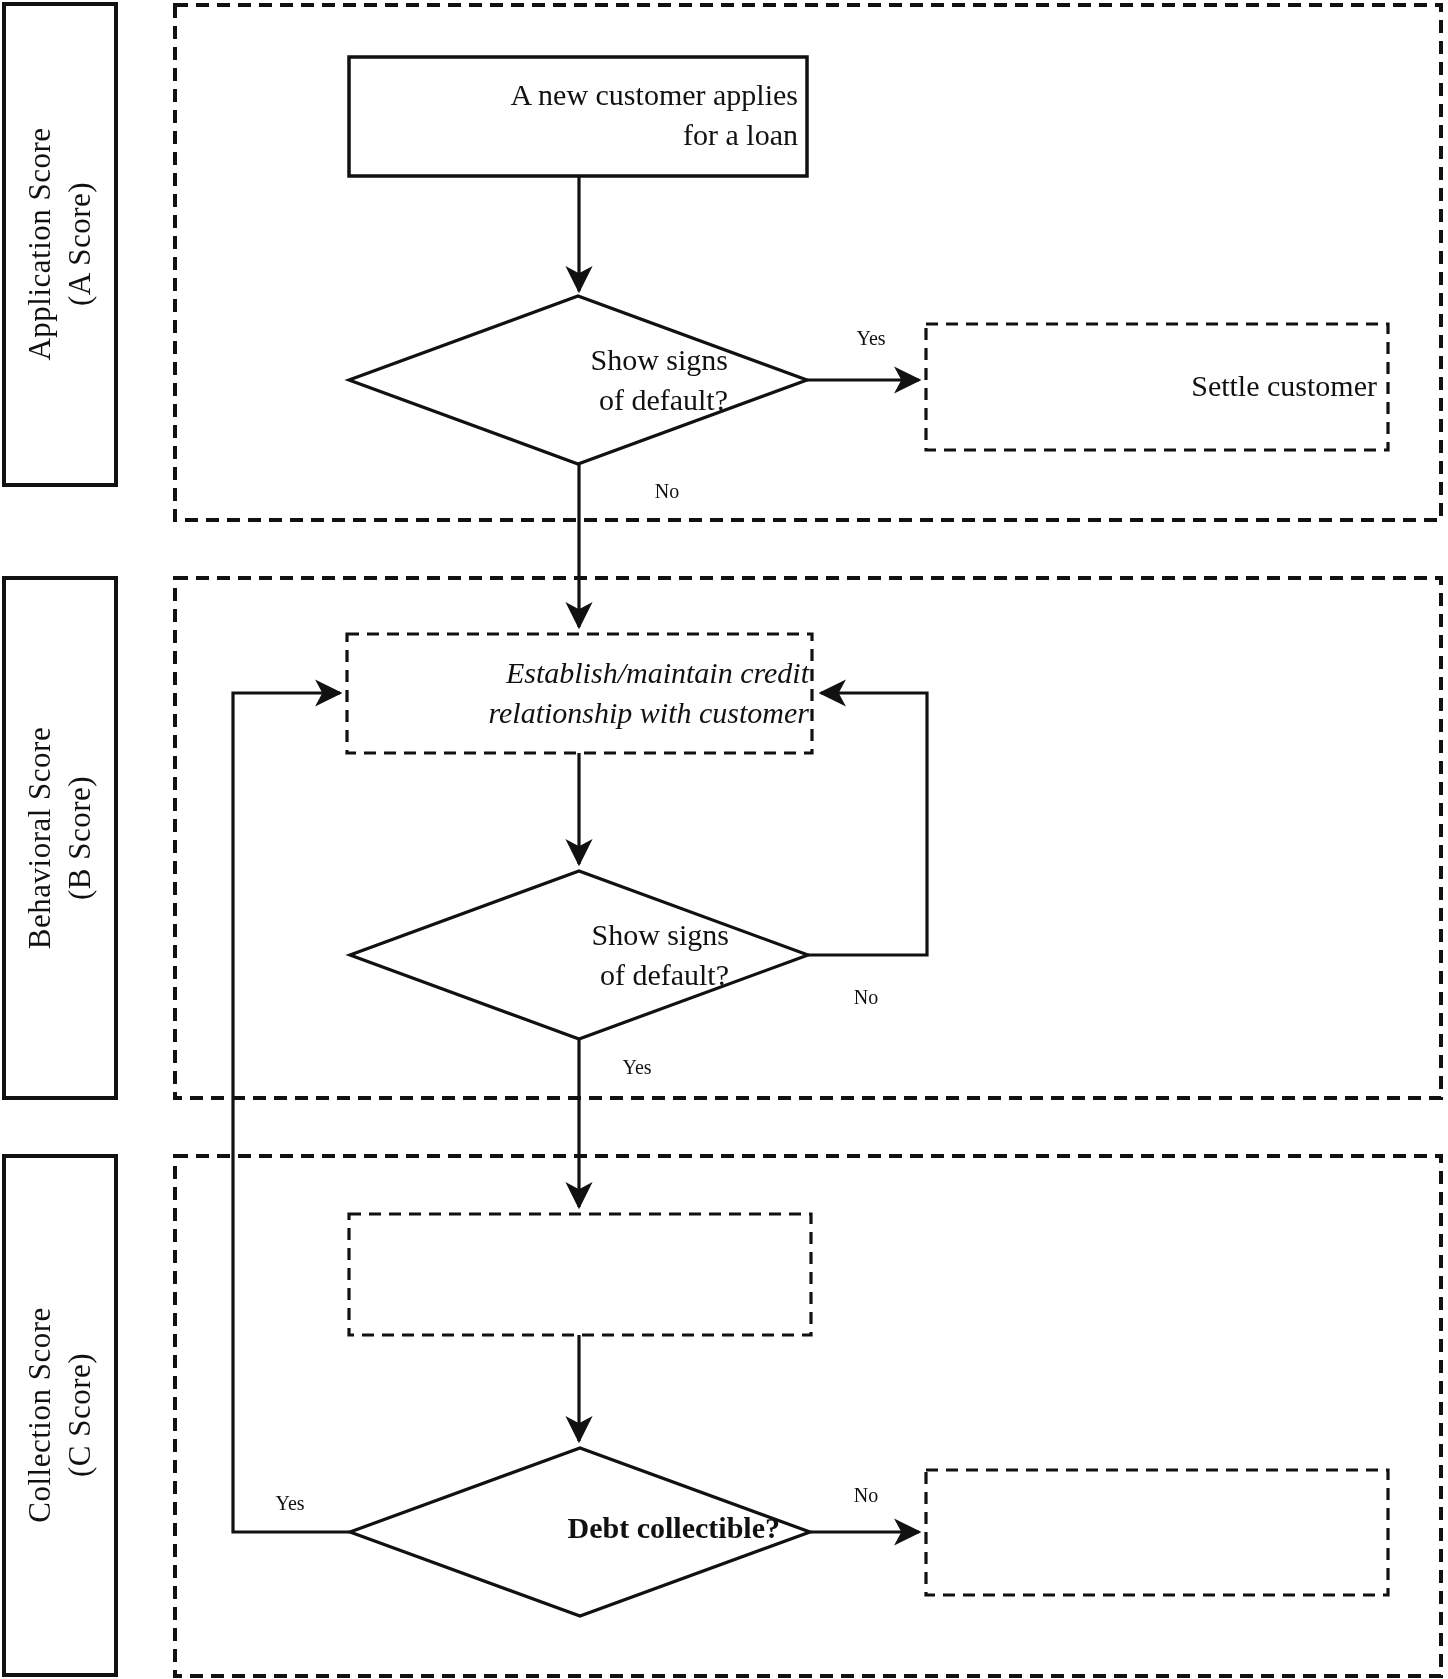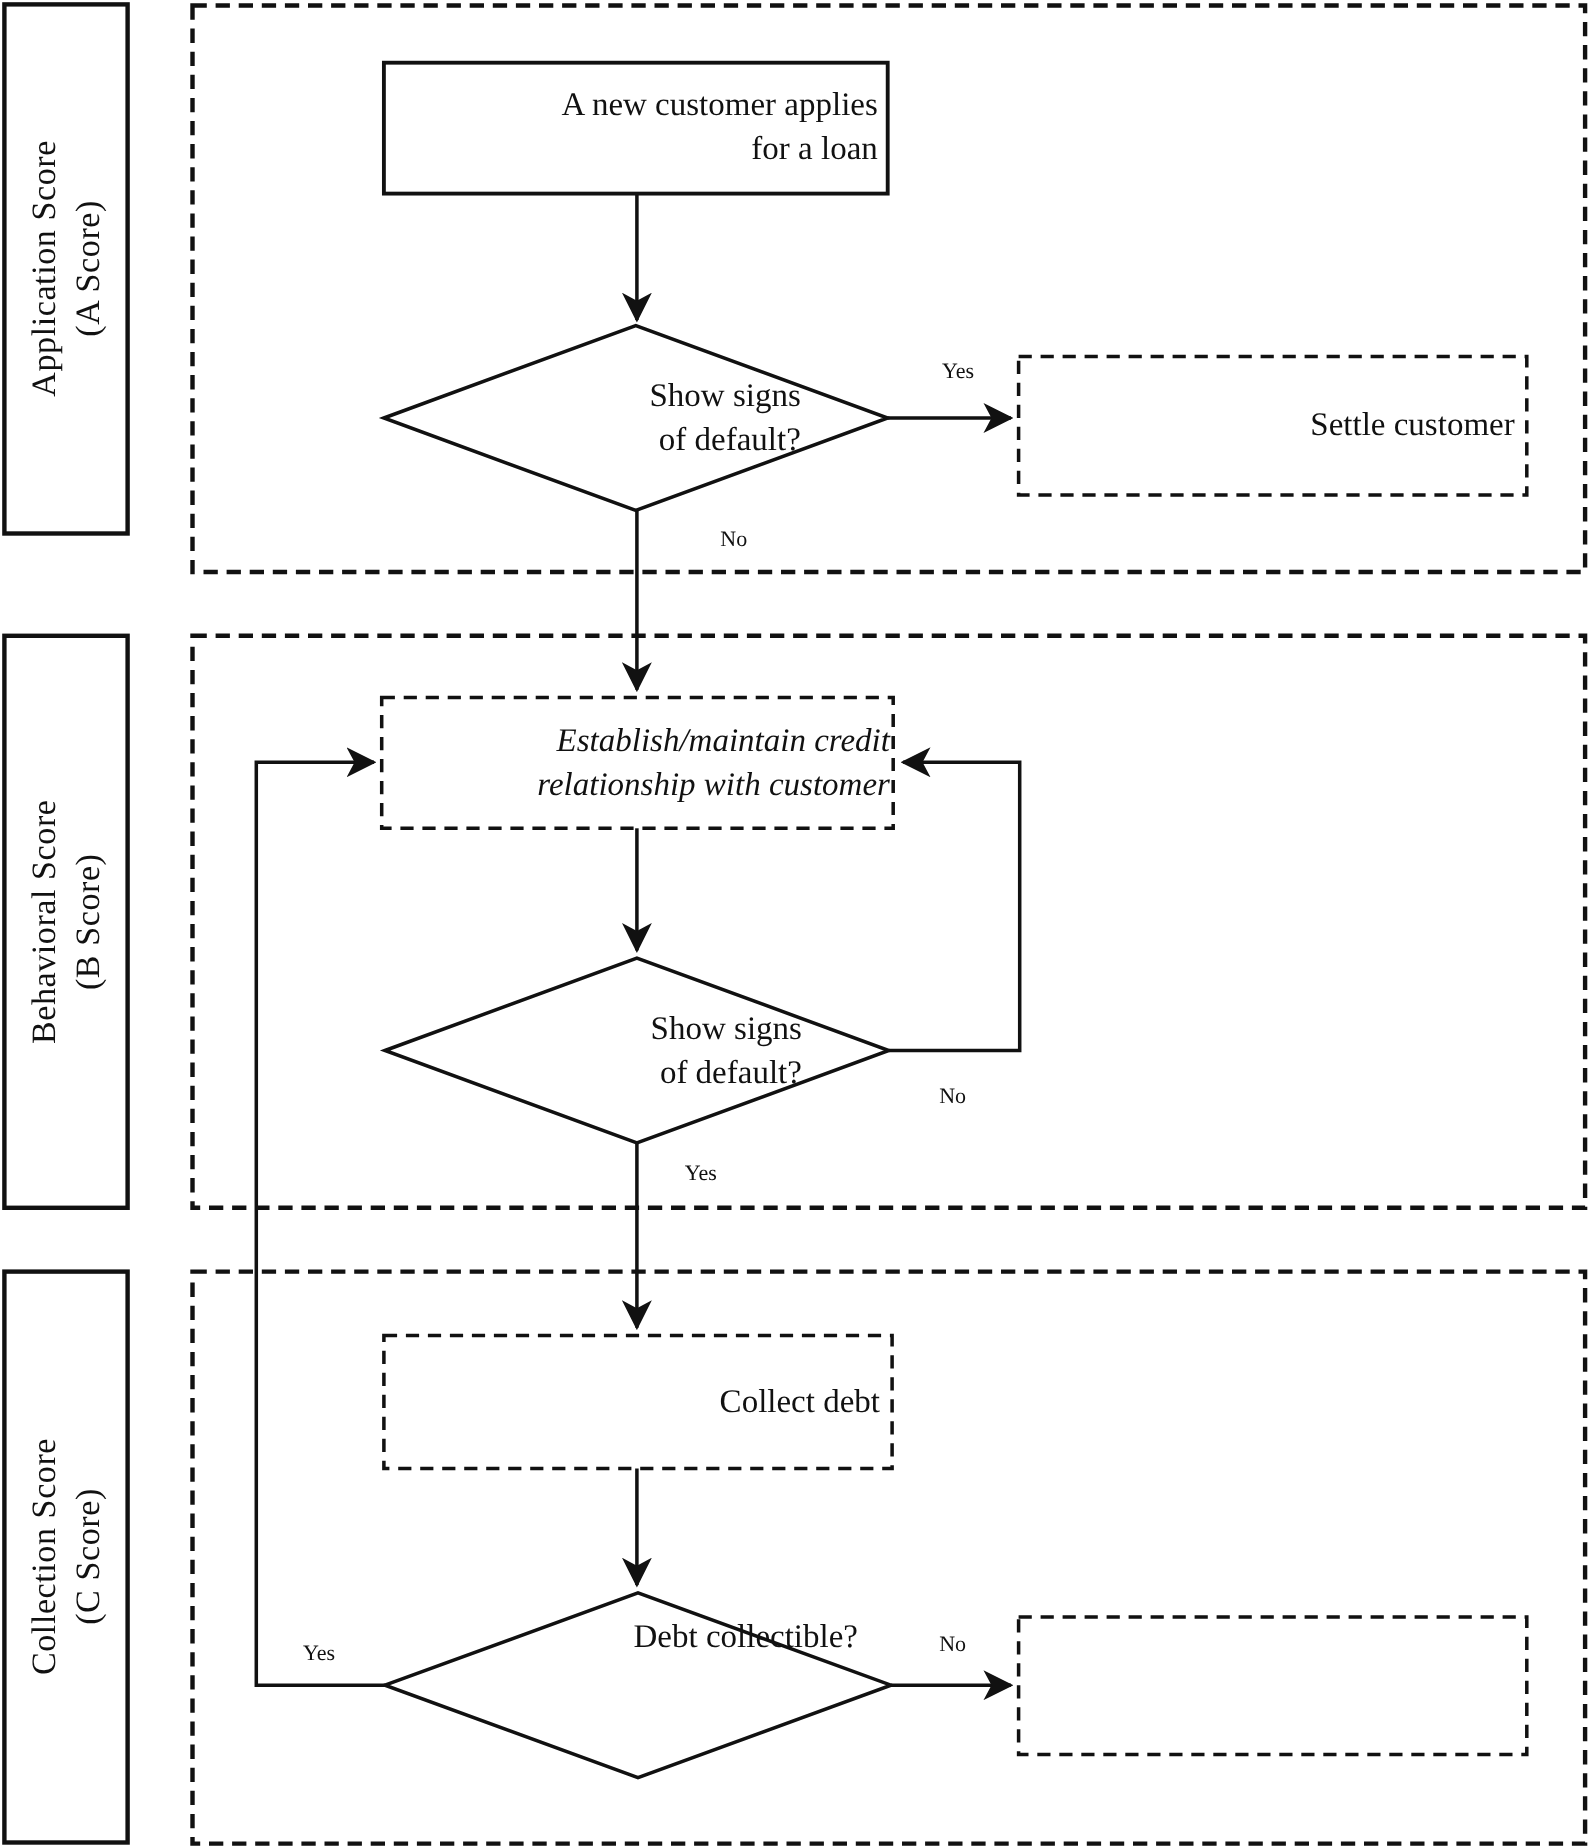--- a/index.html
+++ b/index.html
@@ -85,22 +85,21 @@
 
   <div class="txt" style="left:578px; top:115px; width:440px;">A new customer applies
 for a loan</div>
   <div class="txt" style="left:578px; top:380px; width:300px;">Show signs
 of default?</div>
   <div class="txt" style="left:1157px; top:386px; width:440px;">Settle customer</div>
   <div class="txt" style="left:579px; top:693px; width:460px;font-style:italic;">Establish/maintain credit
 relationship with customer</div>
   <div class="txt" style="left:579px; top:955px; width:300px;">Show signs
 of default?</div>
-  <div class="txt" style="left:580px; top:1274px; width:440px;">Collect debt</div>
-  <div class="txt" style="left:580px; top:1488px; width:400px;">Debt collectible?</div>
+  <div class="txt" style="left:580px; top:1528px; width:400px;font-weight:bold;">Debt collectible?</div>
 
   <div class="txt edge-label" style="left:871px; top:338px;">Yes</div>
   <div class="txt edge-label" style="left:667px; top:491px;">No</div>
   <div class="txt edge-label" style="left:866px; top:997px;">No</div>
   <div class="txt edge-label" style="left:637px; top:1067px;">Yes</div>
   <div class="txt edge-label" style="left:290px; top:1503px;">Yes</div>
   <div class="txt edge-label" style="left:866px; top:1495px;">No</div>
 
 </div>
 

